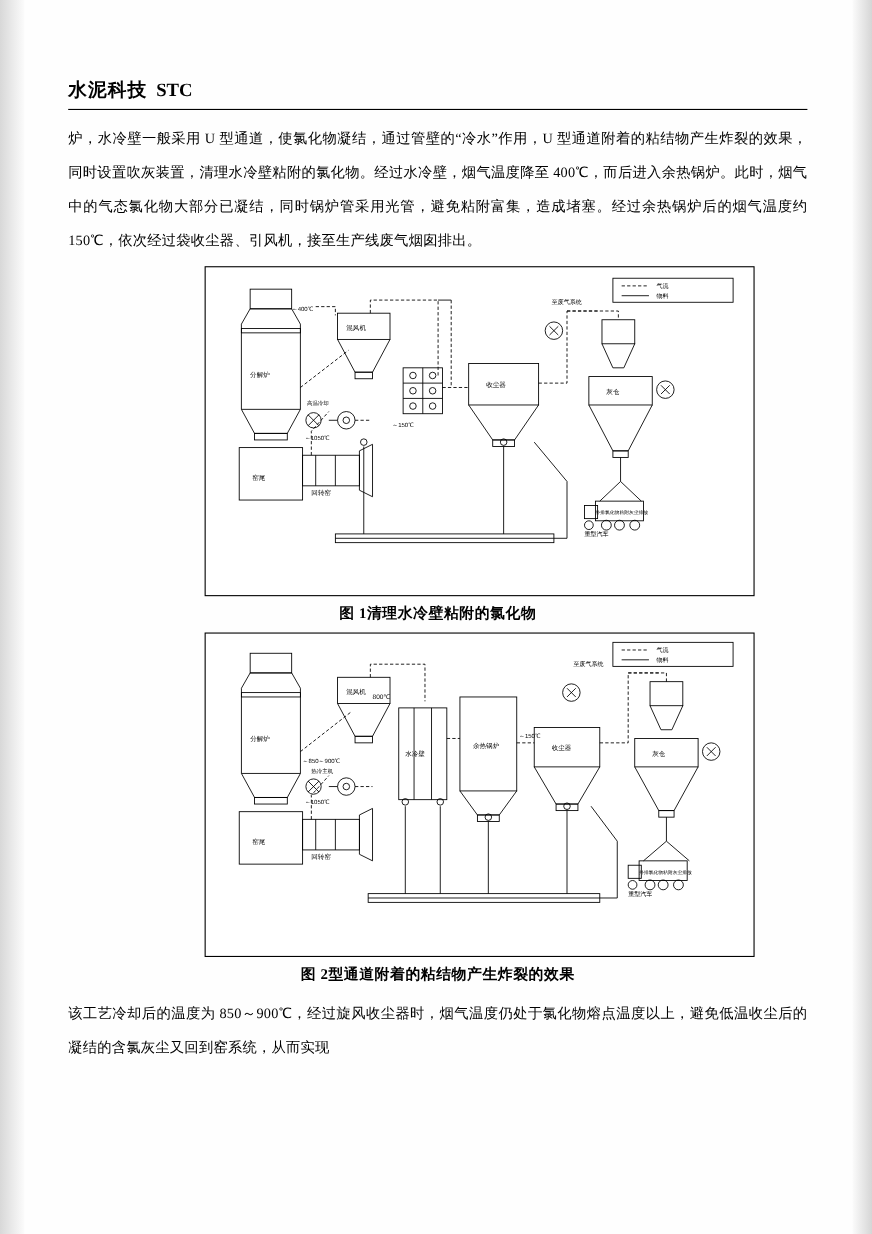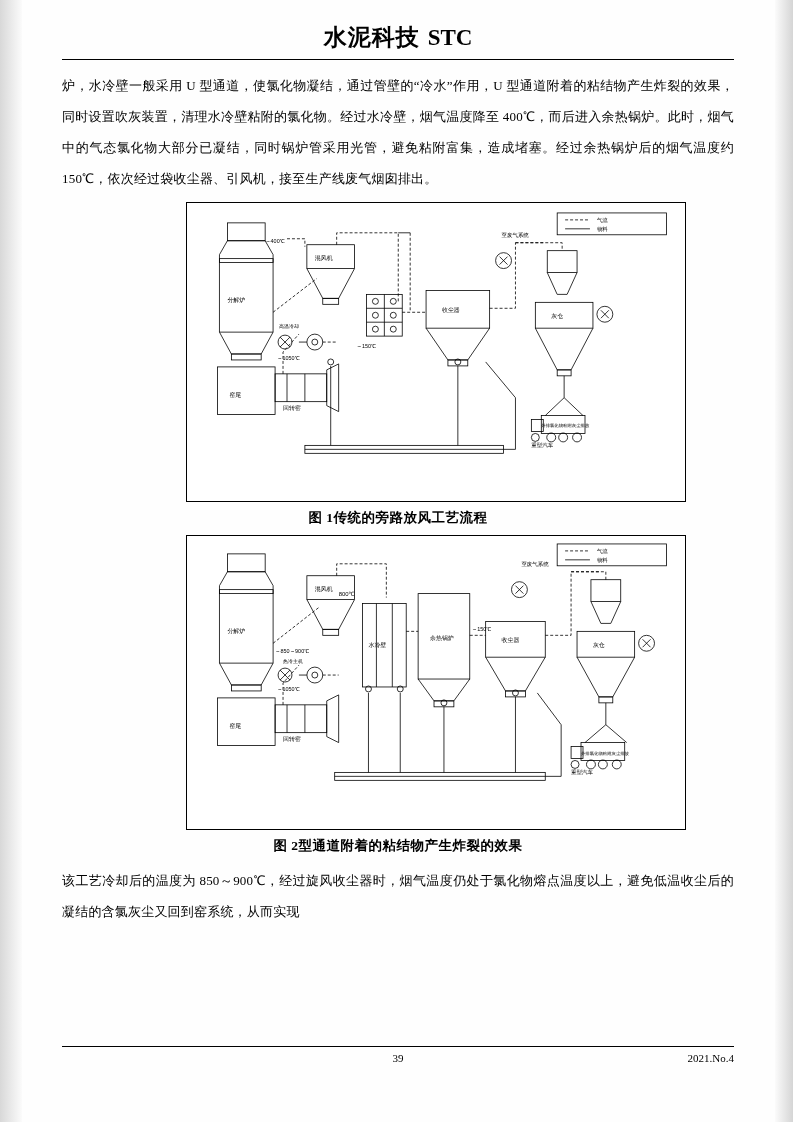--- a/index.html
+++ b/index.html
@@ -38,26 +38,25 @@
     background: linear-gradient(to left, #d5d5d5, #fbfbfb);
   }
   .content {
     position: absolute;
     left: 62px;
     top: 0;
     width: 672px;
     height: 1122px;
   }
   .header {
-    text-align: center;
     font-family: "Liberation Serif", serif;
     font-weight: bold;
-    font-size: 23px;
+    font-size: 17px;
     letter-spacing: 1px;
-    padding-top: 22px;
+    padding-top: 70px;
   }
   .header .stc {
     font-family: "Liberation Serif", serif;
     letter-spacing: 0;
     padding-left: 8px;
   }
   .rule {
     border-bottom: 1.4px solid #000;
     margin-top: 6px;
   }
@@ -244,21 +243,21 @@
             <line x1="118" y1="248" x2="318" y2="248"></line>
             <path d="M144 164 L144 244"></path>
             <path d="M272 164 L272 244"></path>
             <path d="M318 248 L330 248 L330 196 L300 160"></path>
             <circle cx="144" cy="160" r="3"></circle>
             <circle cx="272" cy="160" r="3"></circle>
           </g>
         </svg>
       </div>
       <div class="fig-caption">
-        <span class="capnum">图 1</span><span>传统的旁路放风工艺流程</span>
+        <span class="capnum">图 1</span><span>清理水冷壁粘附的氯化物</span>
       </div>
     </div>
 
     <div class="fig-wrap">
       <div class="figure-box fig2">
         <svg viewBox="0 0 500 295" width="498" height="293">
           <g fill="none" stroke="#000" stroke-width="0.8" font-family="Liberation Sans, sans-serif" font-size="5">
 
             <rect x="372" y="8" width="110" height="22"></rect>
             <line x1="380" y1="15" x2="405" y2="15" stroke-dasharray="3,2"></line>
@@ -366,22 +365,15 @@
       </div>
       <div class="fig-caption">
         <span class="capnum">图 2</span><span>型通道附着的粘结物产生炸裂的效果</span>
       </div>
     </div>
 
     <div class="body-text">
       <p class="indent">该工艺冷却后的温度为 850～900℃，经过旋风收尘器时，烟气温度仍处于氯化物熔点温度以上，避免低温收尘后的凝结的含氯灰尘又回到窑系统，从而实现</p>
     </div>
 
-    <div class="footer">
-      <div class="footer-rule"></div>
-      <div class="footer-row">
-        <span>39</span>
-        <span class="footer-right">2021.No.4</span>
-      </div>
-    </div>
 
   </div>
 </div>
 
 </body></html>

